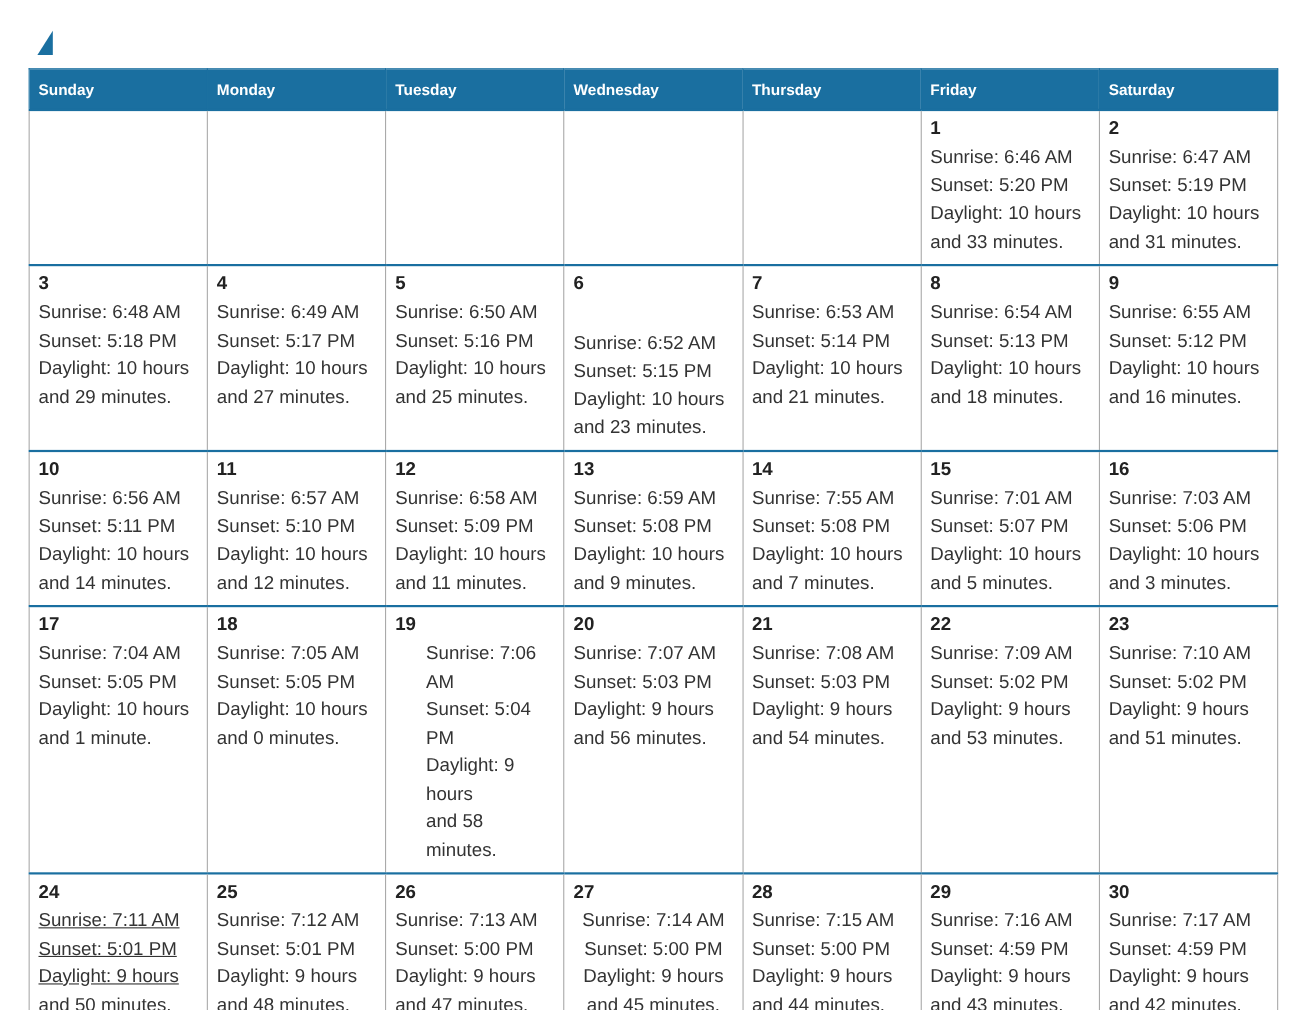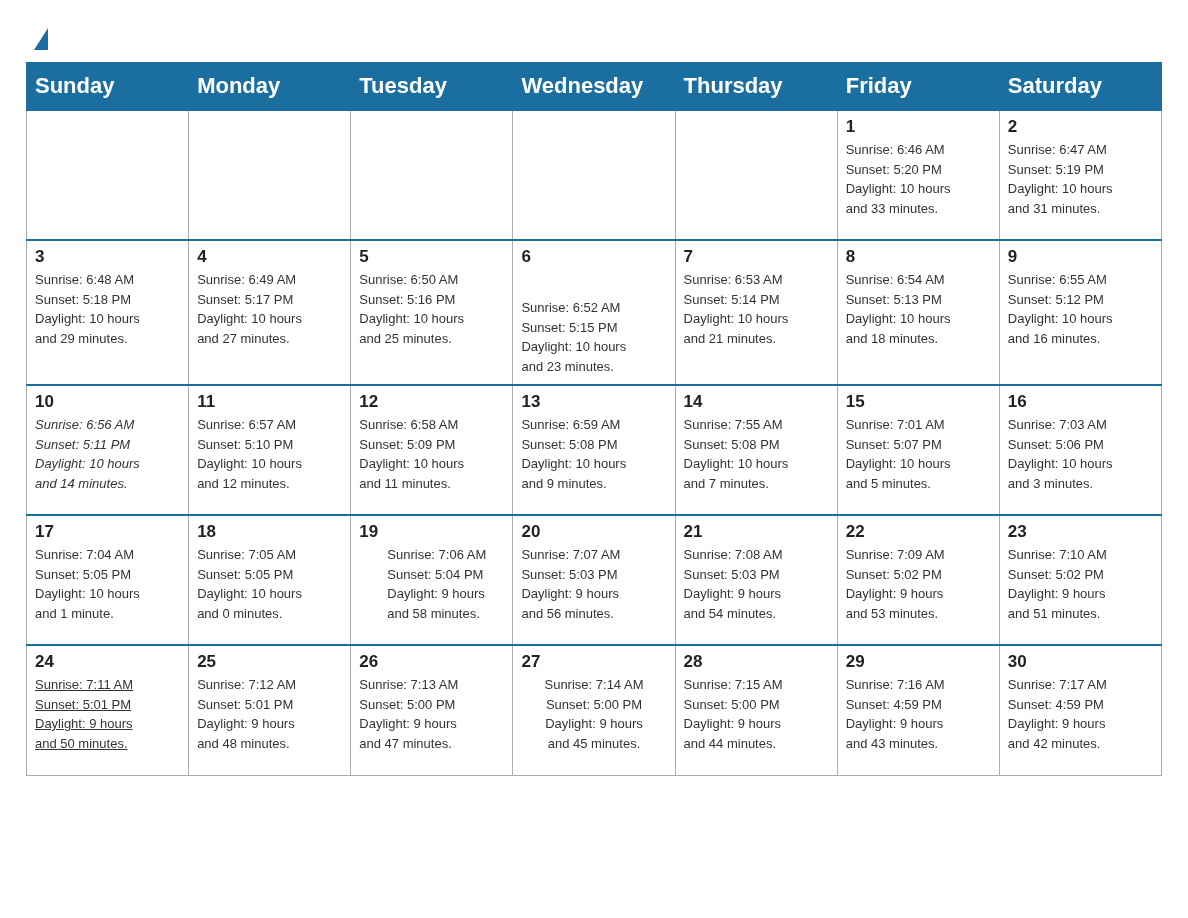--- a/index.html
+++ b/index.html
@@ -63,21 +63,21 @@
     .calendar {
       width: 100%;
       border-collapse: collapse;
       padding: 0 12px;
       margin: 0 12px;
       width: calc(100% - 24px);
     }
     .calendar th {
       background: #1a6fa0;
       color: #fff;
-      font-size: 22px;
+      font-size: 14px;
       font-weight: bold;
       padding: 10px 8px;
       border: 1px solid #1a6fa0;
       text-align: left;
     }
     .calendar td {
       border: 1px solid #aaa;
       vertical-align: top;
       padding: 6px 8px 8px 8px;
       width: 14.28%;
@@ -85,21 +85,21 @@
       height: 130px;
     }
     .day-number {
       font-size: 17px;
       font-weight: bold;
       color: #222;
       display: block;
       margin-bottom: 3px;
     }
     .day-info {
-      font-size: 13px;
+      font-size: 17px;
       color: #333;
       line-height: 1.5;
     }
     .empty-cell {
       background: #fff;
     }
     tr.week-row td {
       border-top: 2px solid #1a6fa0;
     }
     .calendar-wrapper {
@@ -205,21 +205,21 @@
             <span class="day-number">9</span>
             <div class="day-info" style="white-space: pre-line;">Sunrise: 6:55 AM
 Sunset: 5:12 PM
 Daylight: 10 hours
 and 16 minutes.</div>
           </td>
         </tr>
         <tr class="week-row">
           <td>
             <span class="day-number">10</span>
-            <div class="day-info" style="white-space: pre-line; font-style: italic;">Sunrise: 6:56 AM
+            <div class="day-info" style="white-space: pre-line;">Sunrise: 6:56 AM
 Sunset: 5:11 PM
 Daylight: 10 hours
 and 14 minutes.</div>
           </td>
           <td>
             <span class="day-number">11</span>
             <div class="day-info" style="white-space: pre-line;">Sunrise: 6:57 AM
 Sunset: 5:10 PM
 Daylight: 10 hours
 and 12 minutes.</div>

